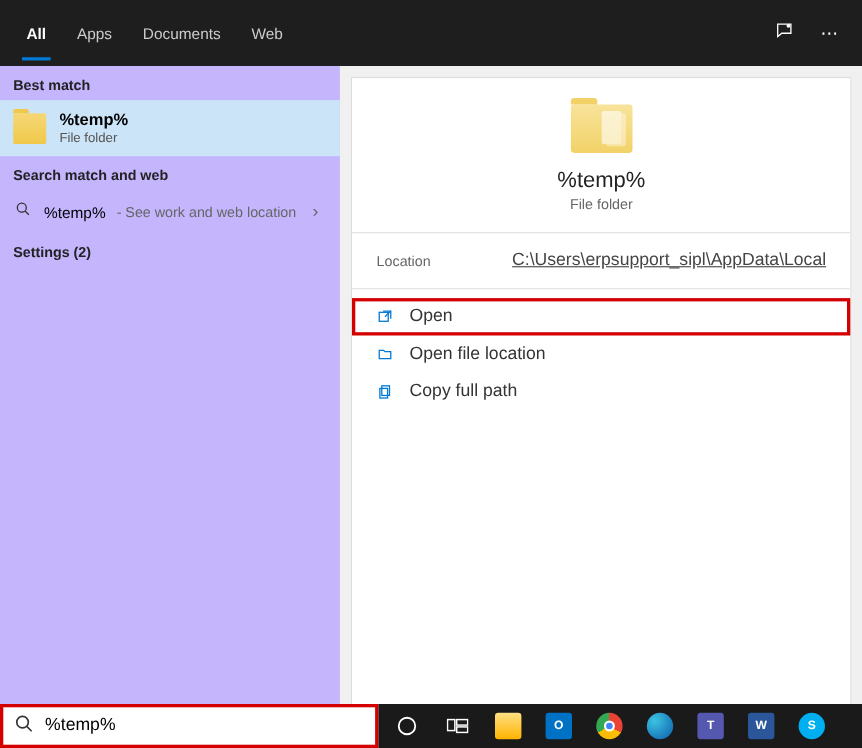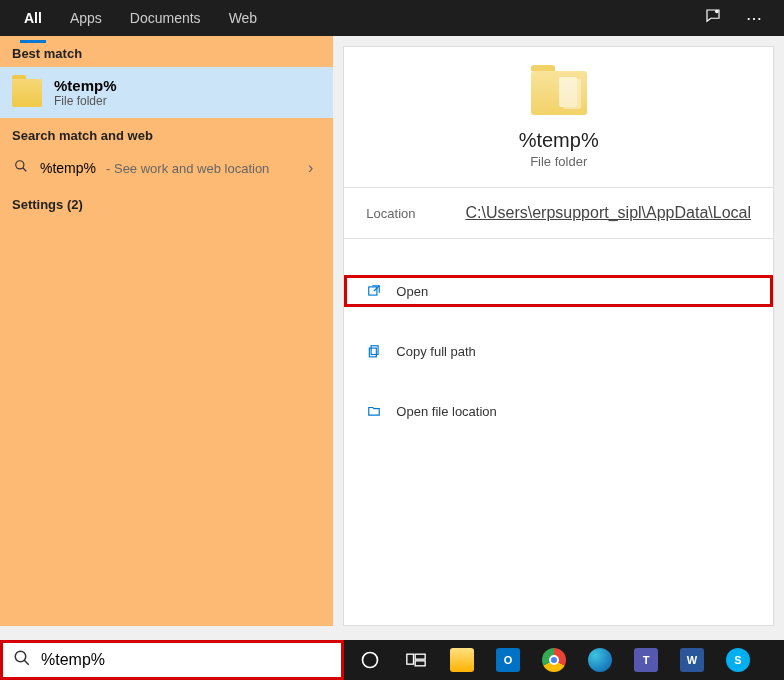--- a/index.html
+++ b/index.html
@@ -1,29 +1,29 @@
 <!DOCTYPE html>
 <html><head>
 <meta charset="utf-8">
 <style>
 * { margin: 0; padding: 0; box-sizing: border-box; font-family: "Segoe UI", Arial, sans-serif; }
 body { width: 784px; height: 680px; background: #f0f0f0; overflow: hidden; position: relative; }
 
 
-.tabs-bar { display: flex; align-items: center; background: #1e1e1e; height: 36px; padding: 0 10px; }
+.tabs-bar { display: flex; align-items: center; background: #1e1e1e; height: 60px; padding: 0 10px; }
 .tab { color: #ccc; font-size: 14px; padding: 0 14px; height: 50px; display: flex; align-items: center; cursor: pointer; position: relative; }
 .tab.active { color: #fff; font-weight: 600; }
 .tab.active::after { content: ""; position: absolute; bottom: 0; left: 10px; right: 10px; height: 3px; background: #0078d4; }
 .tab .chev { margin-left: 4px; font-size: 10px; color: #fff; }
 .tabs-spacer { flex: 1; }
 .tabs-icon { color: #fff; padding: 0 12px; font-size: 16px; cursor: pointer; }
 
 
 .main { display: flex; height: 590px; }
-.left { width: 345px; background: #fdba74; }
+.left { width: 345px; background: #c4b5fd; }
 .right { flex: 1; background: #fff; margin: 10px 10px 0 10px; border: 1px solid #ddd; display: flex; flex-direction: column; }
 
 
 .section-label { font-size: 13px; font-weight: 600; padding: 10px 12px 6px; color: #222; }
 .best-match { background: #cce4f7; display: flex; align-items: center; padding: 10px 12px; gap: 12px; }
 .folder-thumb { width: 30px; height: 28px; background: linear-gradient(#f5d776, #f0c94a); border-radius: 2px; position: relative; }
 .folder-thumb::before { content: ""; position: absolute; top: -4px; left: 0; width: 14px; height: 4px; background: #f0c94a; border-radius: 2px 2px 0 0; }
 .bm-title { font-weight: 600; font-size: 15px; color: #000; }
 .bm-sub { font-size: 12px; color: #555; }
 
@@ -35,26 +35,26 @@
 
 
 .preview-top { display: flex; flex-direction: column; align-items: center; padding: 24px 0 18px; }
 .big-folder { width: 56px; height: 44px; background: linear-gradient(#f8e39a, #f2d268); border-radius: 3px; position: relative; margin-bottom: 14px; }
 .big-folder::before { content: ""; position: absolute; top: -6px; left: 0; width: 24px; height: 6px; background: #f2d268; border-radius: 3px 3px 0 0; }
 .big-folder::after { content: ""; position: absolute; top: 6px; right: 10px; width: 18px; height: 30px; background: rgba(255,255,255,0.6); border-radius: 2px; box-shadow: 4px 2px 0 rgba(255,255,255,0.4); }
 .preview-title { font-size: 20px; color: #222; margin-bottom: 2px; }
 .preview-sub { font-size: 13px; color: #666; }
 
 .divider { border-top: 1px solid #e0e0e0; }
-.location-row { display: flex; padding: 16px 22px; align-items: center; gap: 50px; }
+.location-row { display: flex; padding: 16px 22px; align-items: center; gap: 74px; }
 .loc-label { font-size: 13px; color: #666; }
 .loc-link { font-size: 16px; color: #444; text-decoration: underline; cursor: pointer; }
 
 .actions { padding: 8px 0; }
-.action { display: flex; align-items: center; gap: 14px; padding: 8px 22px; font-size: 13px; color: #333; cursor: pointer; margin-top: 28px; }
+.action { display: flex; align-items: center; gap: 14px; padding: 8px 22px; font-size: 16px; color: #333; cursor: pointer; }
 .action.highlighted { outline: 3px solid #d40000; outline-offset: -3px; }
 .action-icon { width: 16px; height: 16px; display: flex; align-items: center; justify-content: center; color: #0078d4; }
 
 
 .search-box { position: absolute; bottom: 0; left: 0; width: 344px; height: 40px; background: #fff; border: 3px solid #d40000; display: flex; align-items: center; padding: 0 10px; gap: 10px; }
 .search-box input { border: none; flex: 1; font-size: 16px; outline: none; background: transparent; }
 
 
 .taskbar { position: absolute; bottom: 0; left: 344px; right: 0; height: 40px; background: #1a1a1a; display: flex; align-items: center; padding: 0 6px; gap: 6px; overflow: hidden; }
 .tb-item { width: 40px; height: 34px; display: flex; align-items: center; justify-content: center; cursor: pointer; border-radius: 2px; }
@@ -124,34 +124,34 @@
               <rect x="3" y="5" width="14" height="14"></rect>
               <path d="M9 3h12v12"></path>
               <path d="M21 3l-9 9"></path>
             </svg>
         </span>
         <span>Open</span>
       </div>
       <div class="action">
         <span class="action-icon">
           <svg width="14" height="14" viewBox="0 0 24 24" fill="none" stroke="#0078d4" stroke-width="2">
+              <path d="M3 6h7l2 2h9v11H3z"></path>
+            </svg>
+        </span>
+        <span>Open file location</span>
+      </div>
+      <div class="action">
+        <span class="action-icon">
+          <svg width="14" height="14" viewBox="0 0 24 24" fill="none" stroke="#0078d4" stroke-width="2">
               <rect x="7" y="3" width="12" height="15"></rect>
               <rect x="4" y="7" width="12" height="15"></rect>
             </svg>
         </span>
         <span>Copy full path</span>
       </div>
-      <div class="action">
-        <span class="action-icon">
-          <svg width="14" height="14" viewBox="0 0 24 24" fill="none" stroke="#0078d4" stroke-width="2">
-              <path d="M3 6h7l2 2h9v11H3z"></path>
-            </svg>
-        </span>
-        <span>Open file location</span>
-      </div>
     </div>
   </div>
 </div>
 
 <div class="search-box">
   <span>
     <svg width="18" height="18" viewBox="0 0 24 24" fill="none" stroke="#333" stroke-width="2">
         <circle cx="10" cy="10" r="7"></circle>
         <line x1="15" y1="15" x2="21" y2="21"></line>
       </svg>

